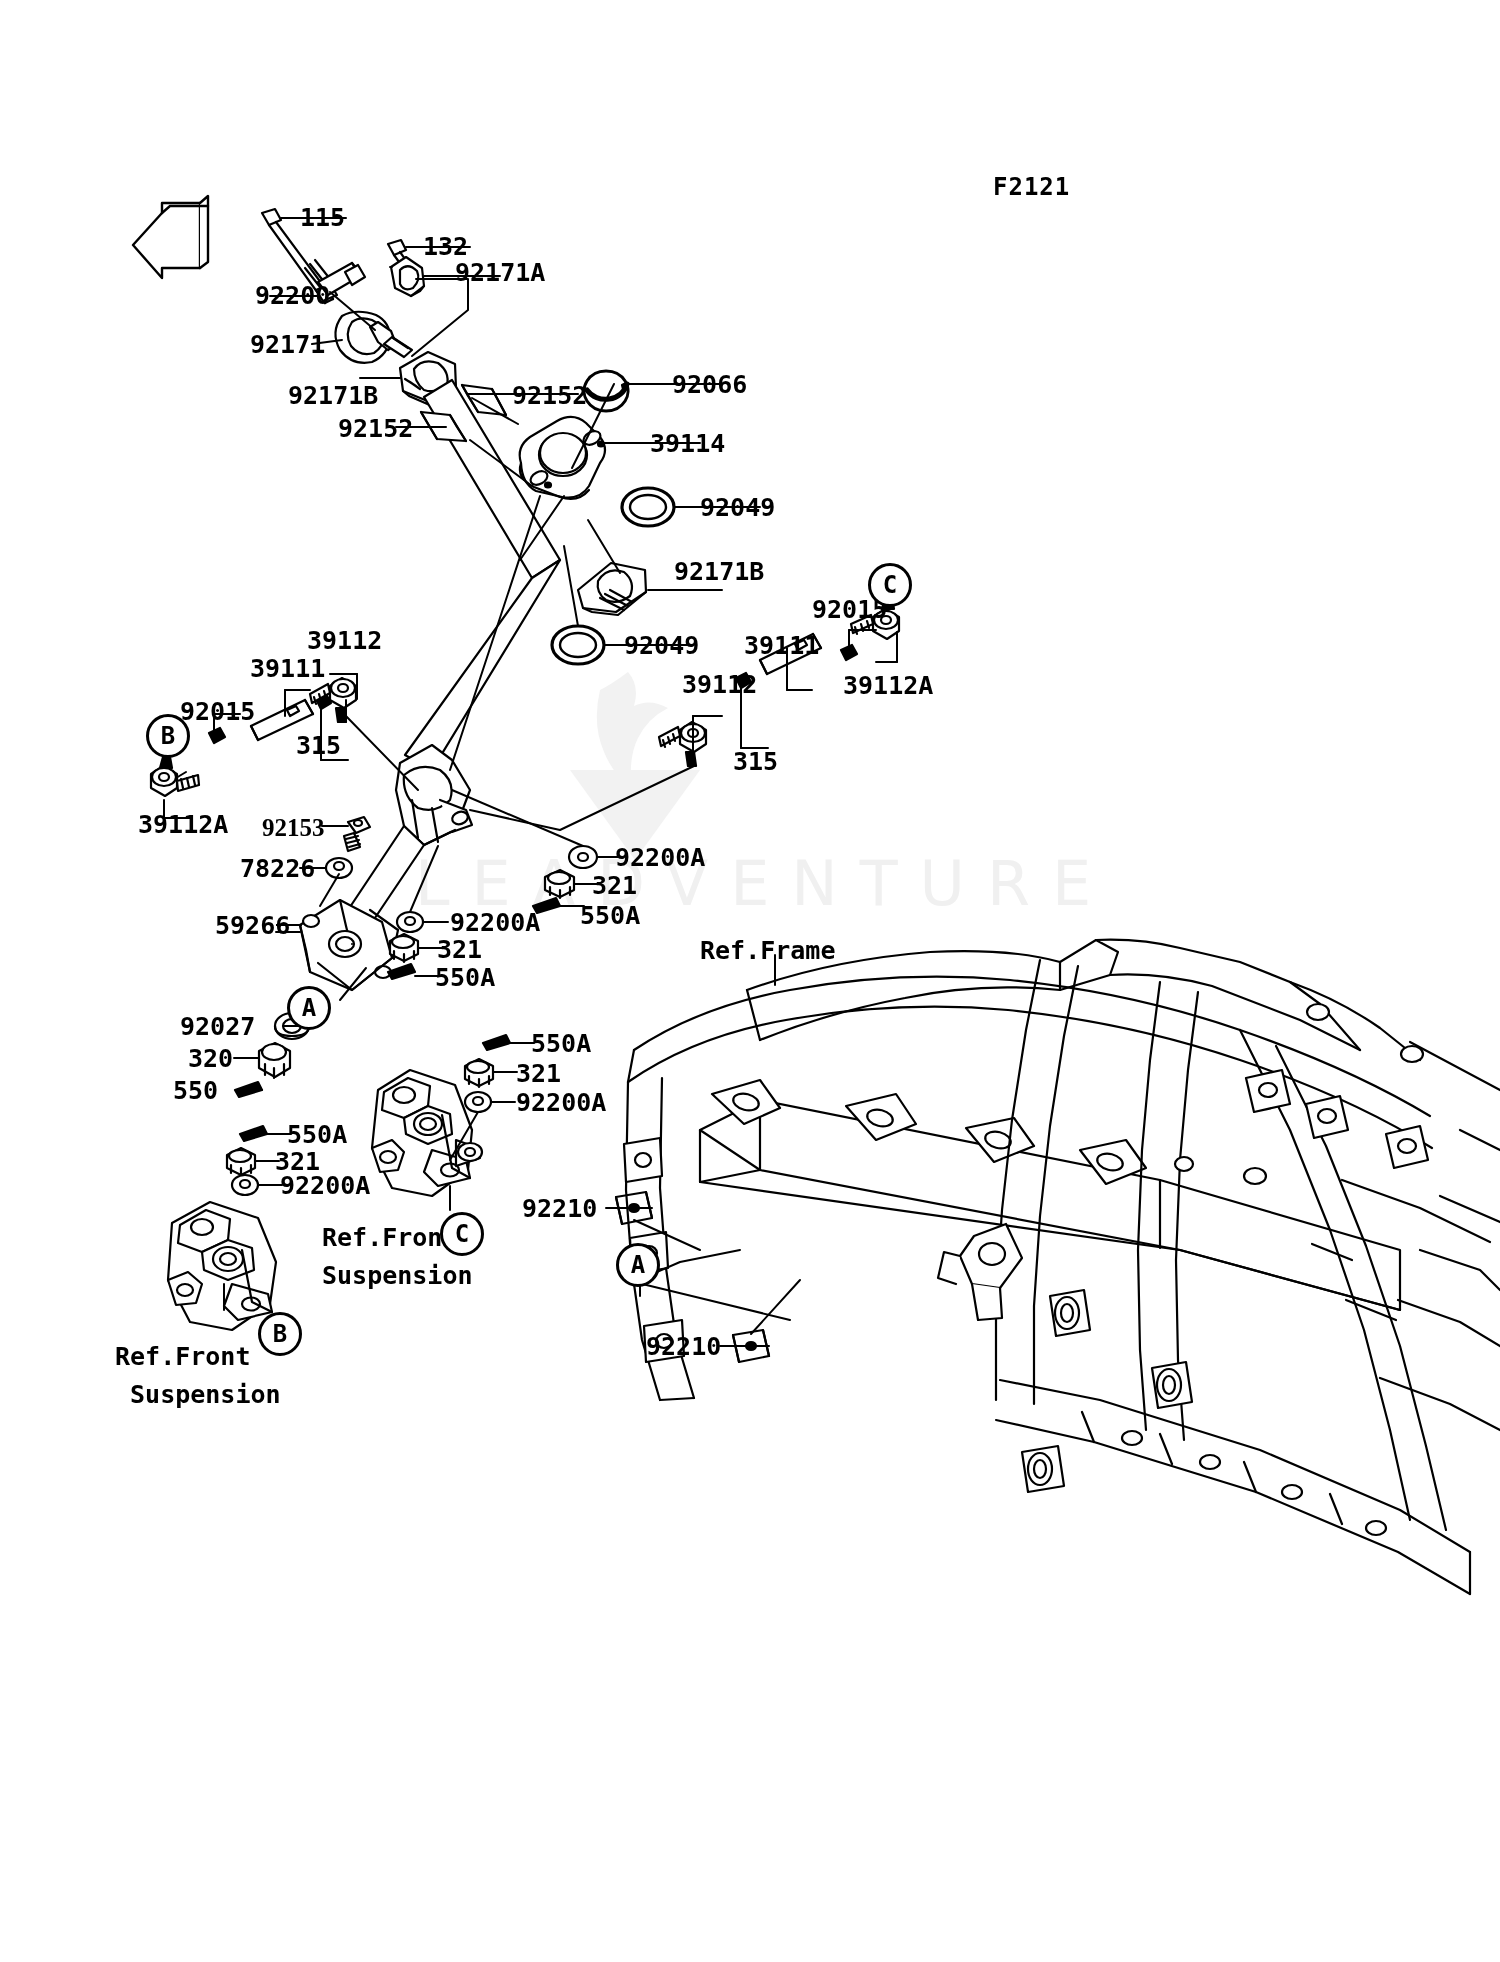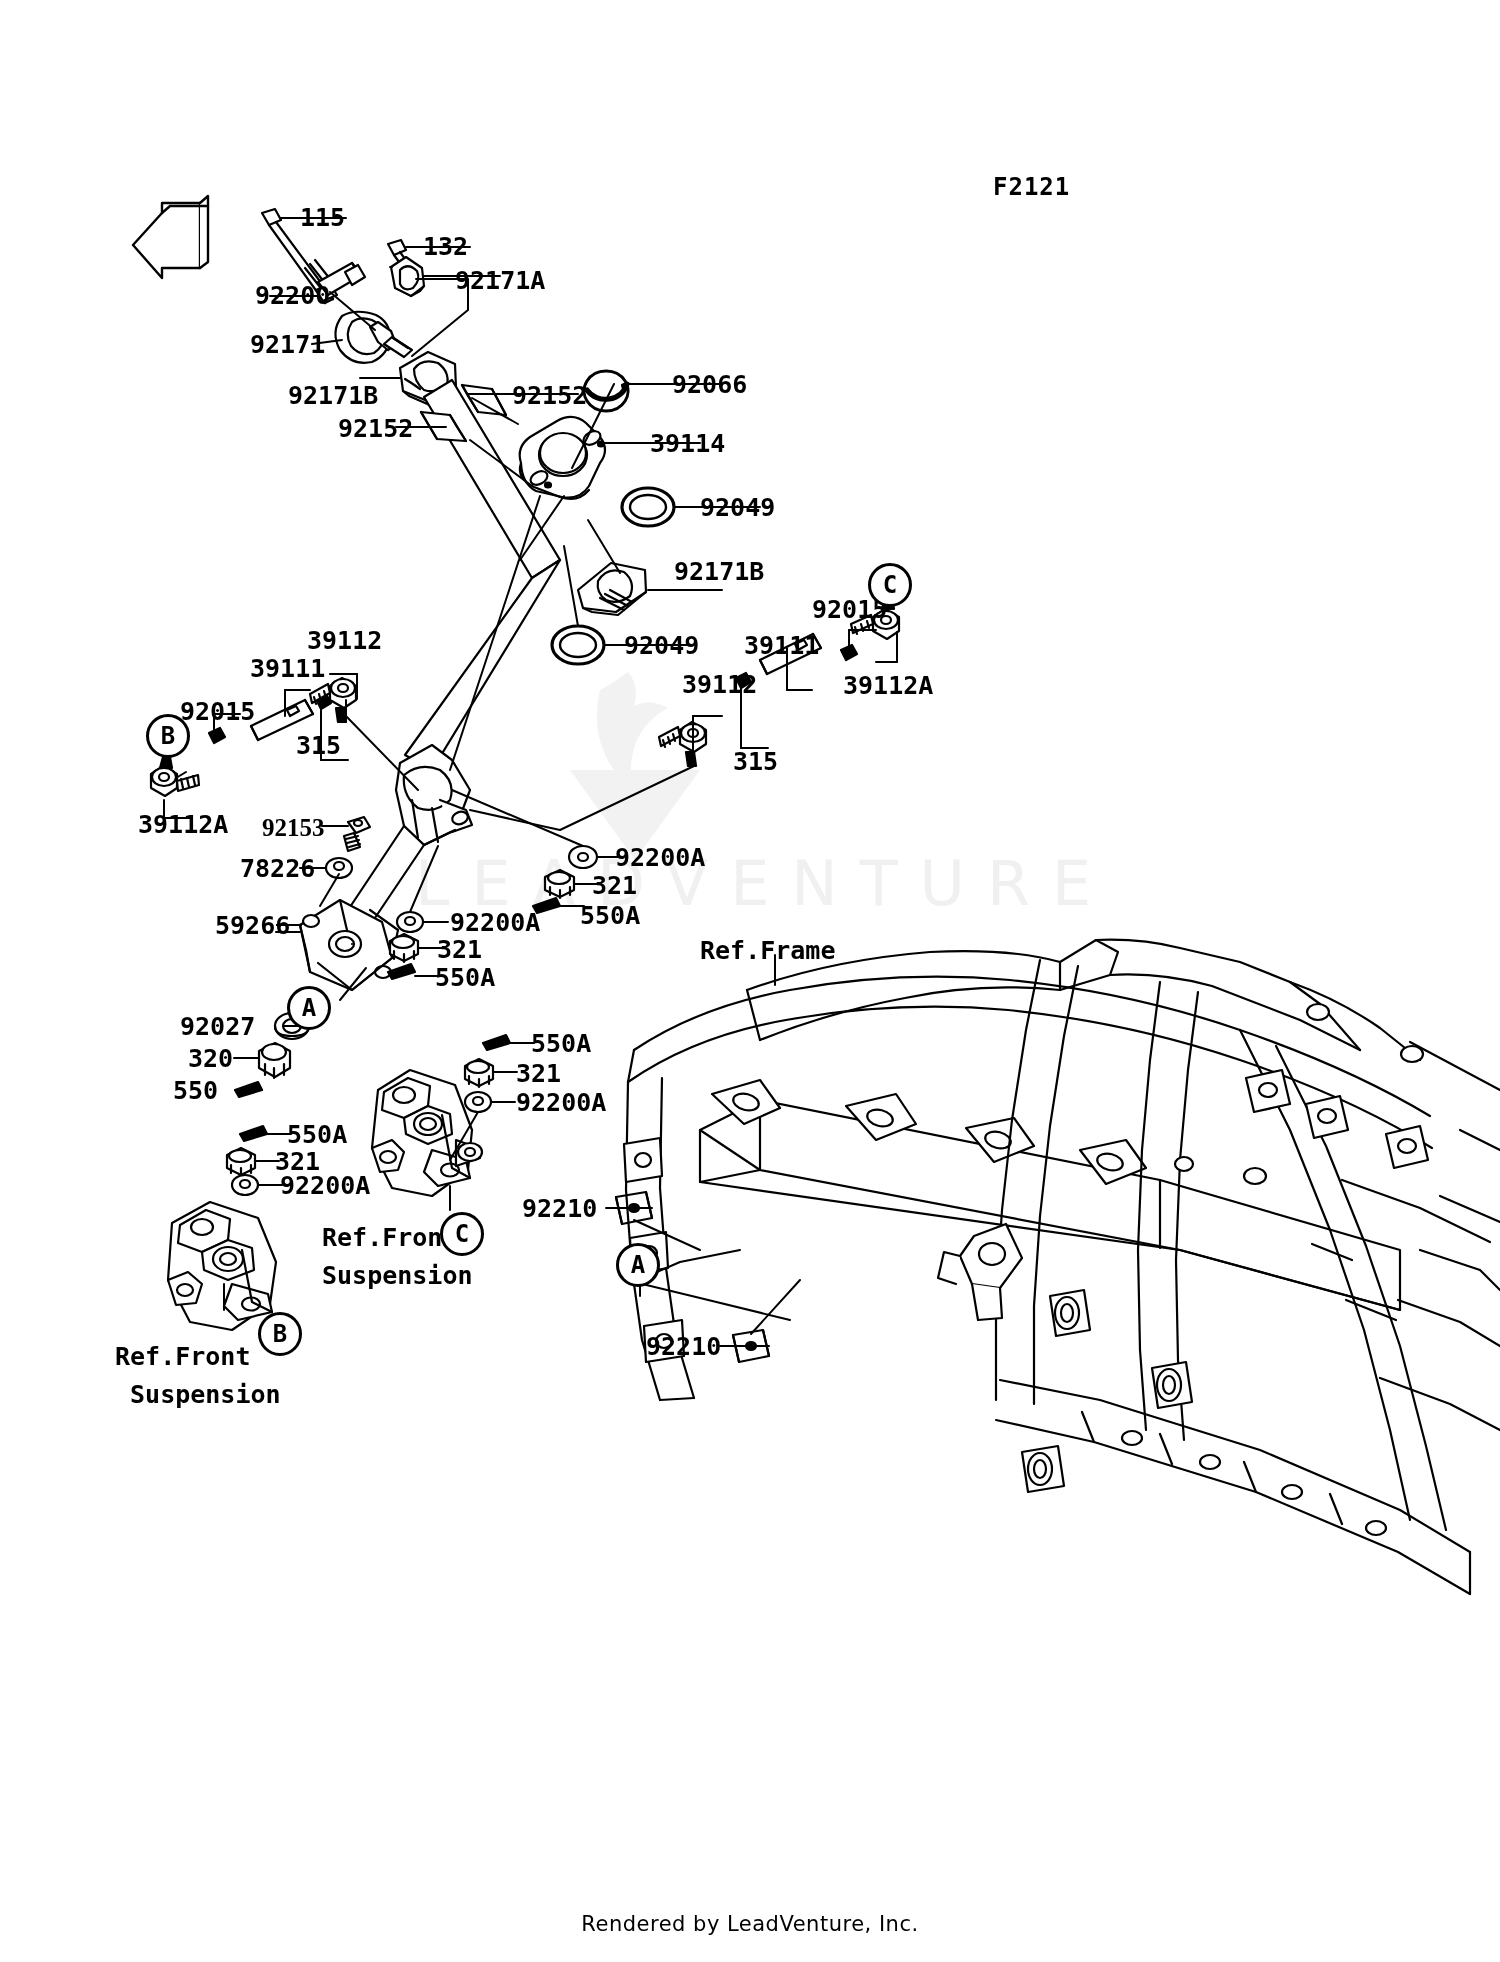--- a/index.html
+++ b/index.html
@@ -547,21 +547,21 @@
 
     <g fill="none" stroke="#000" stroke-width="2">
       <path d="M302 925 L276 925"></path>
     </g>
   </svg>
 
   <div class="corner" style="left:993px;top:173px;">F2121</div>
 
   <div class="lbl" style="left:300px;top:205px;">115</div>
   <div class="lbl" style="left:423px;top:234px;text-align:center;">132</div>
-  <div class="lbl" style="left:455px;top:268px;">92171A</div>
+  <div class="lbl" style="left:455px;top:260px;">92171A</div>
   <div class="lbl" style="left:226px;top:283px;margin-left:29px;">92200</div>
   <div class="lbl" style="left:250px;top:332px;">92171</div>
   <div class="lbl" style="left:288px;top:383px;">92171B</div>
   <div class="lbl" style="left:512px;top:383px;">92152</div>
   <div class="lbl" style="left:338px;top:416px;">92152</div>
   <div class="lbl" style="left:672px;top:372px;">92066</div>
   <div class="lbl" style="left:650px;top:431px;">39114</div>
   <div class="lbl" style="left:700px;top:495px;">92049</div>
   <div class="lbl" style="left:674px;top:559px;">92171B</div>
   <div class="lbl" style="left:624px;top:633px;">92049</div>
@@ -611,14 +611,13 @@
   <div class="ref" style="left:115px;top:1338px;">Ref.Front
  Suspension</div>
 
   <div class="circ" style="left:868px;top:563px;">C</div>
   <div class="circ" style="left:146px;top:714px;">B</div>
   <div class="circ" style="left:287px;top:986px;">A</div>
   <div class="circ" style="left:440px;top:1212px;">C</div>
   <div class="circ" style="left:258px;top:1312px;">B</div>
   <div class="circ" style="left:616px;top:1243px;">A</div>
 
-  <div class="footer">Rendered by LeadVenture, Inc.</div>
 </div>
 
 </body></html>

